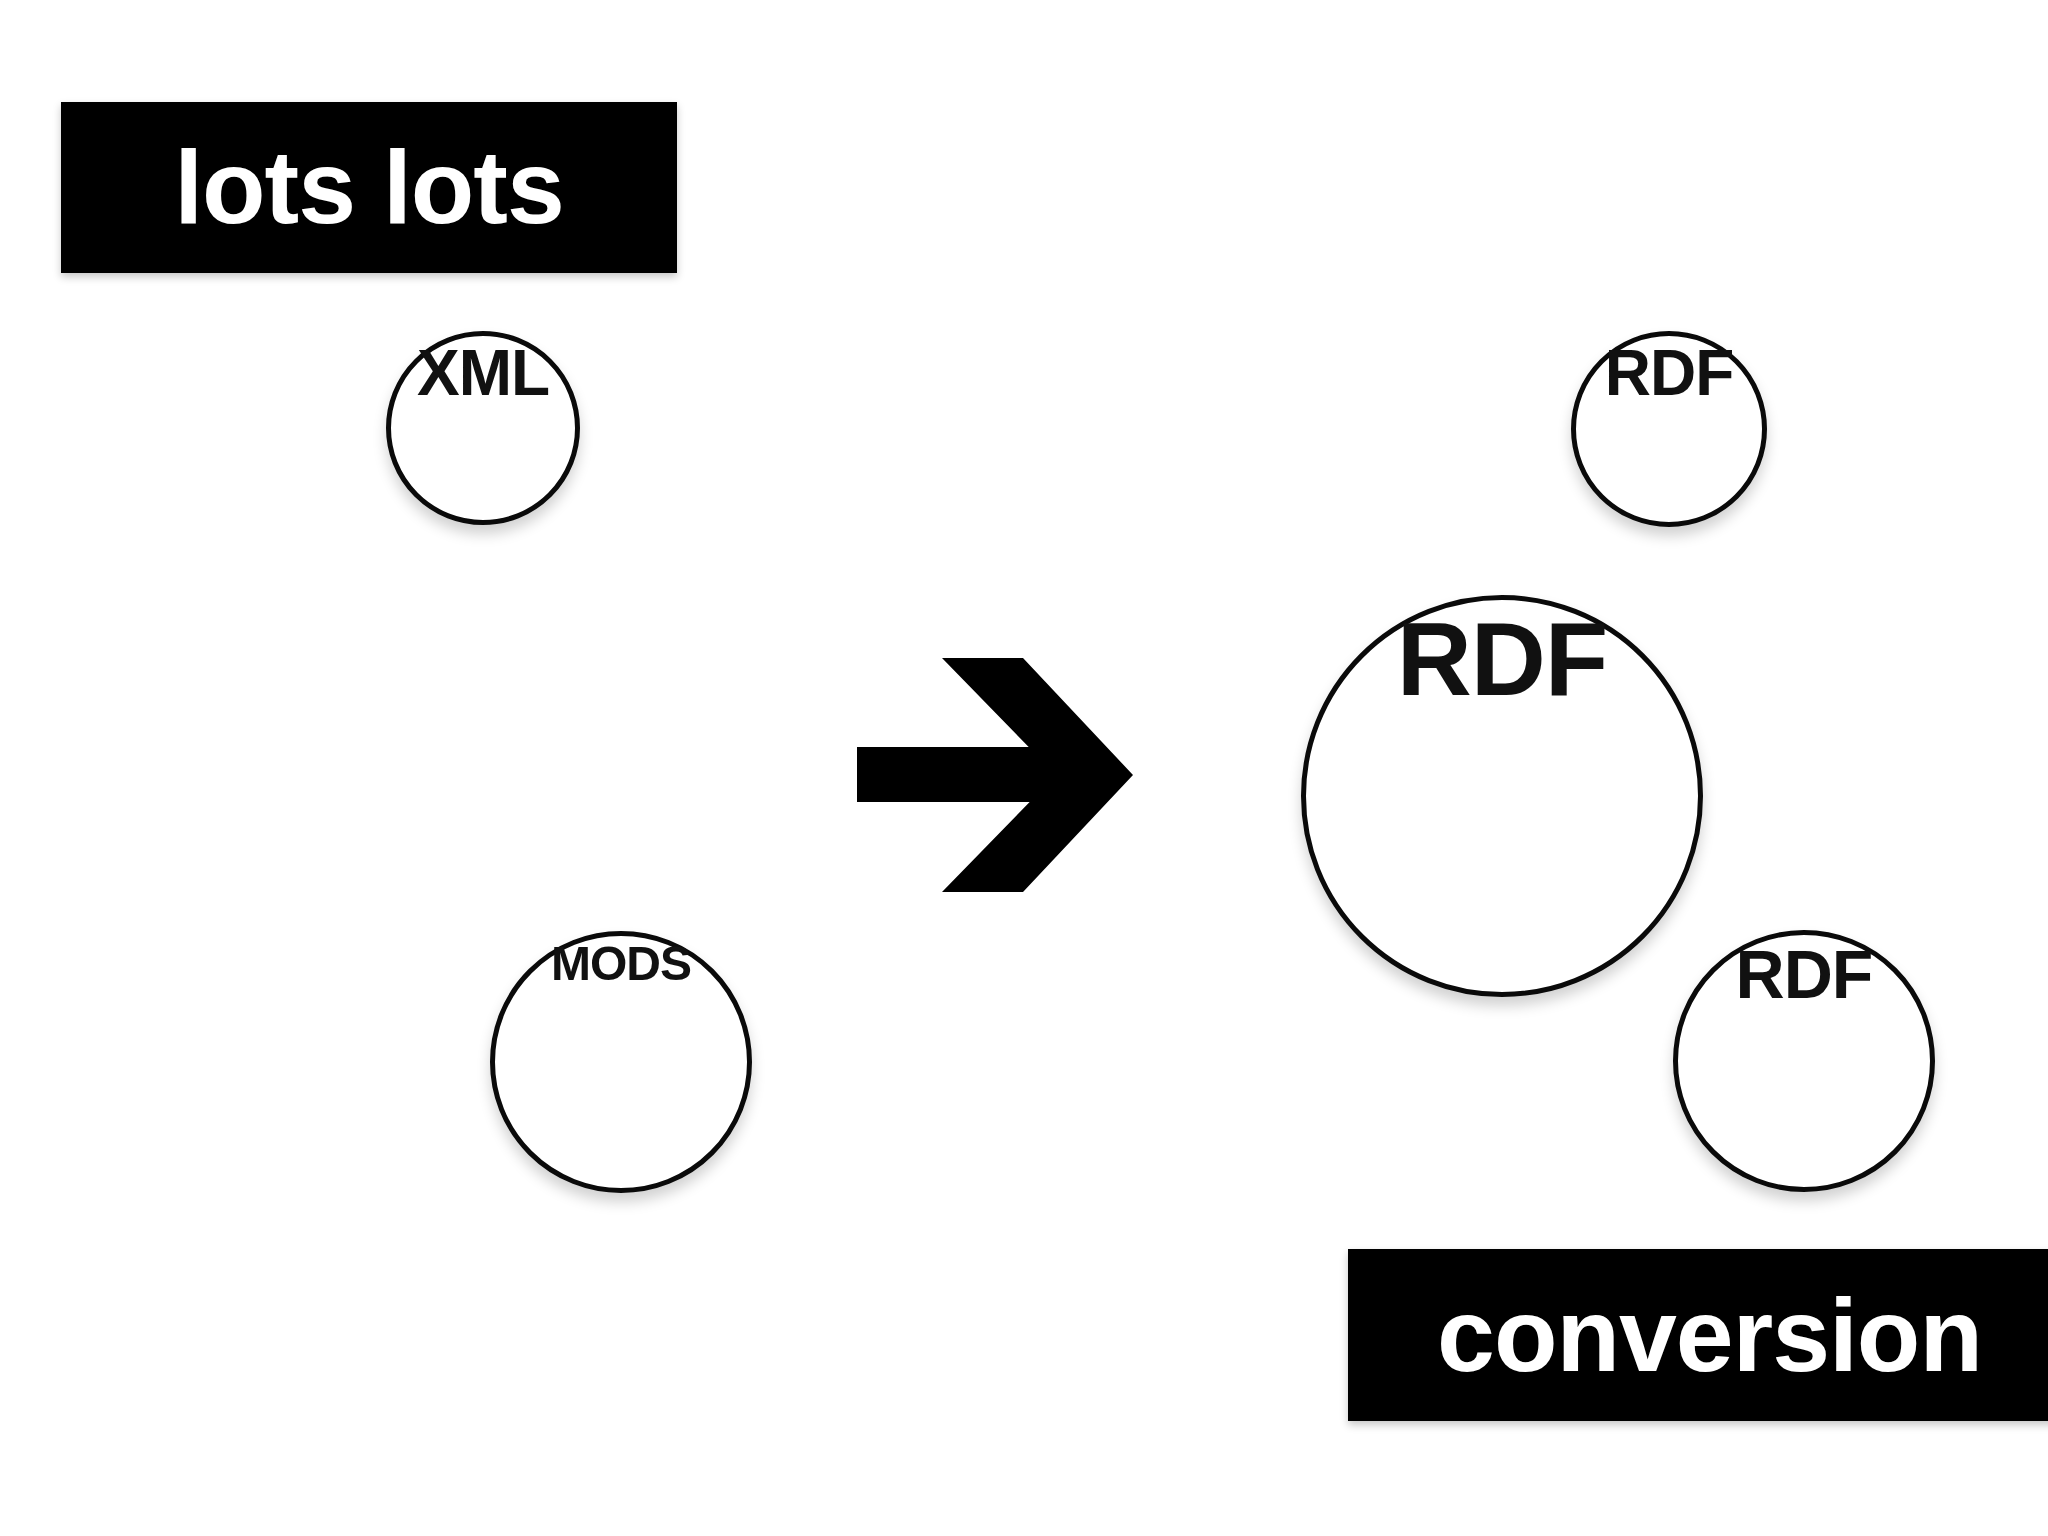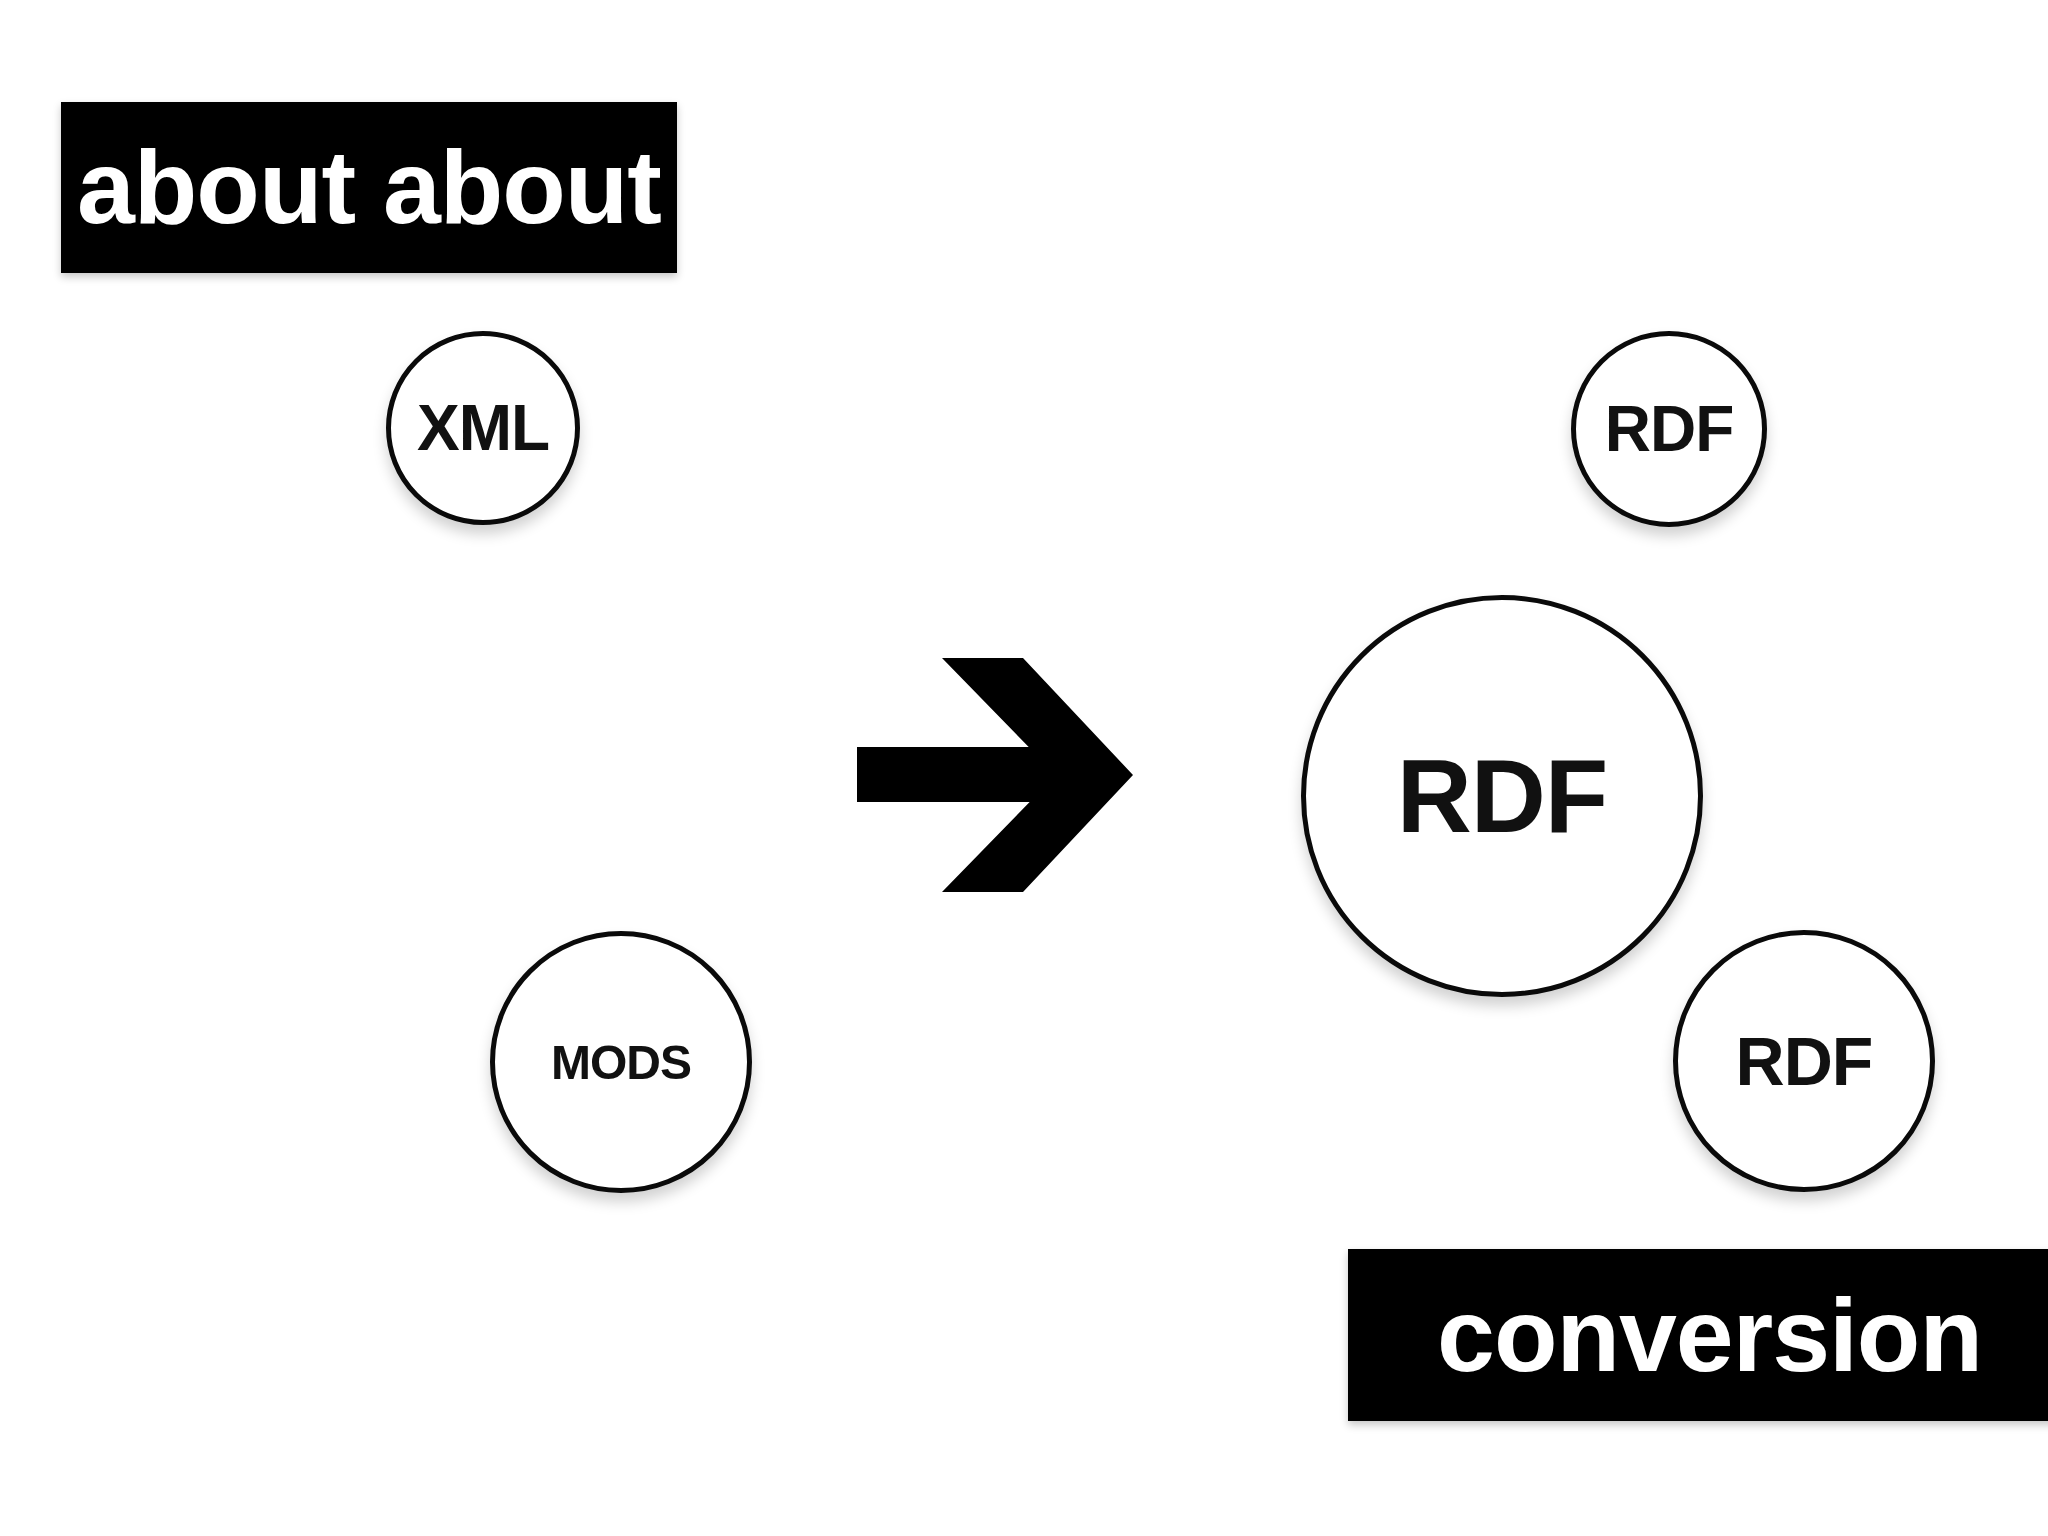--- a/index.html
+++ b/index.html
@@ -44,21 +44,20 @@
   }
 
   
   .circle {
     position: absolute;
     background: #ffffff;
     border: 5px solid #0a0a0a;
     border-radius: 50%;
     box-sizing: border-box;
     display: flex;
-    align-items: center;
     justify-content: center;
     font-weight: 700;
     color: #111111;
     letter-spacing: -1px;
     box-shadow: 0 9px 14px rgba(0,0,0,0.18);
   }
   .circle.xml {
     left: 386px; top: 331px;
     width: 194px; height: 194px;
     font-size: 64px;
@@ -97,21 +96,21 @@
     width: 290px;
     height: 250px;
   }
 </style>
 </head>
 <body>
 
 <div class="slide">
 
   <div class="label-box lots">
-    <span>about about</span>
+    <span>lots lots</span>
   </div>
 
   <div class="circle xml">
     <span>XML</span>
   </div>
 
 
   <div class="circle mods">
     <span>MODS</span>
   </div>

